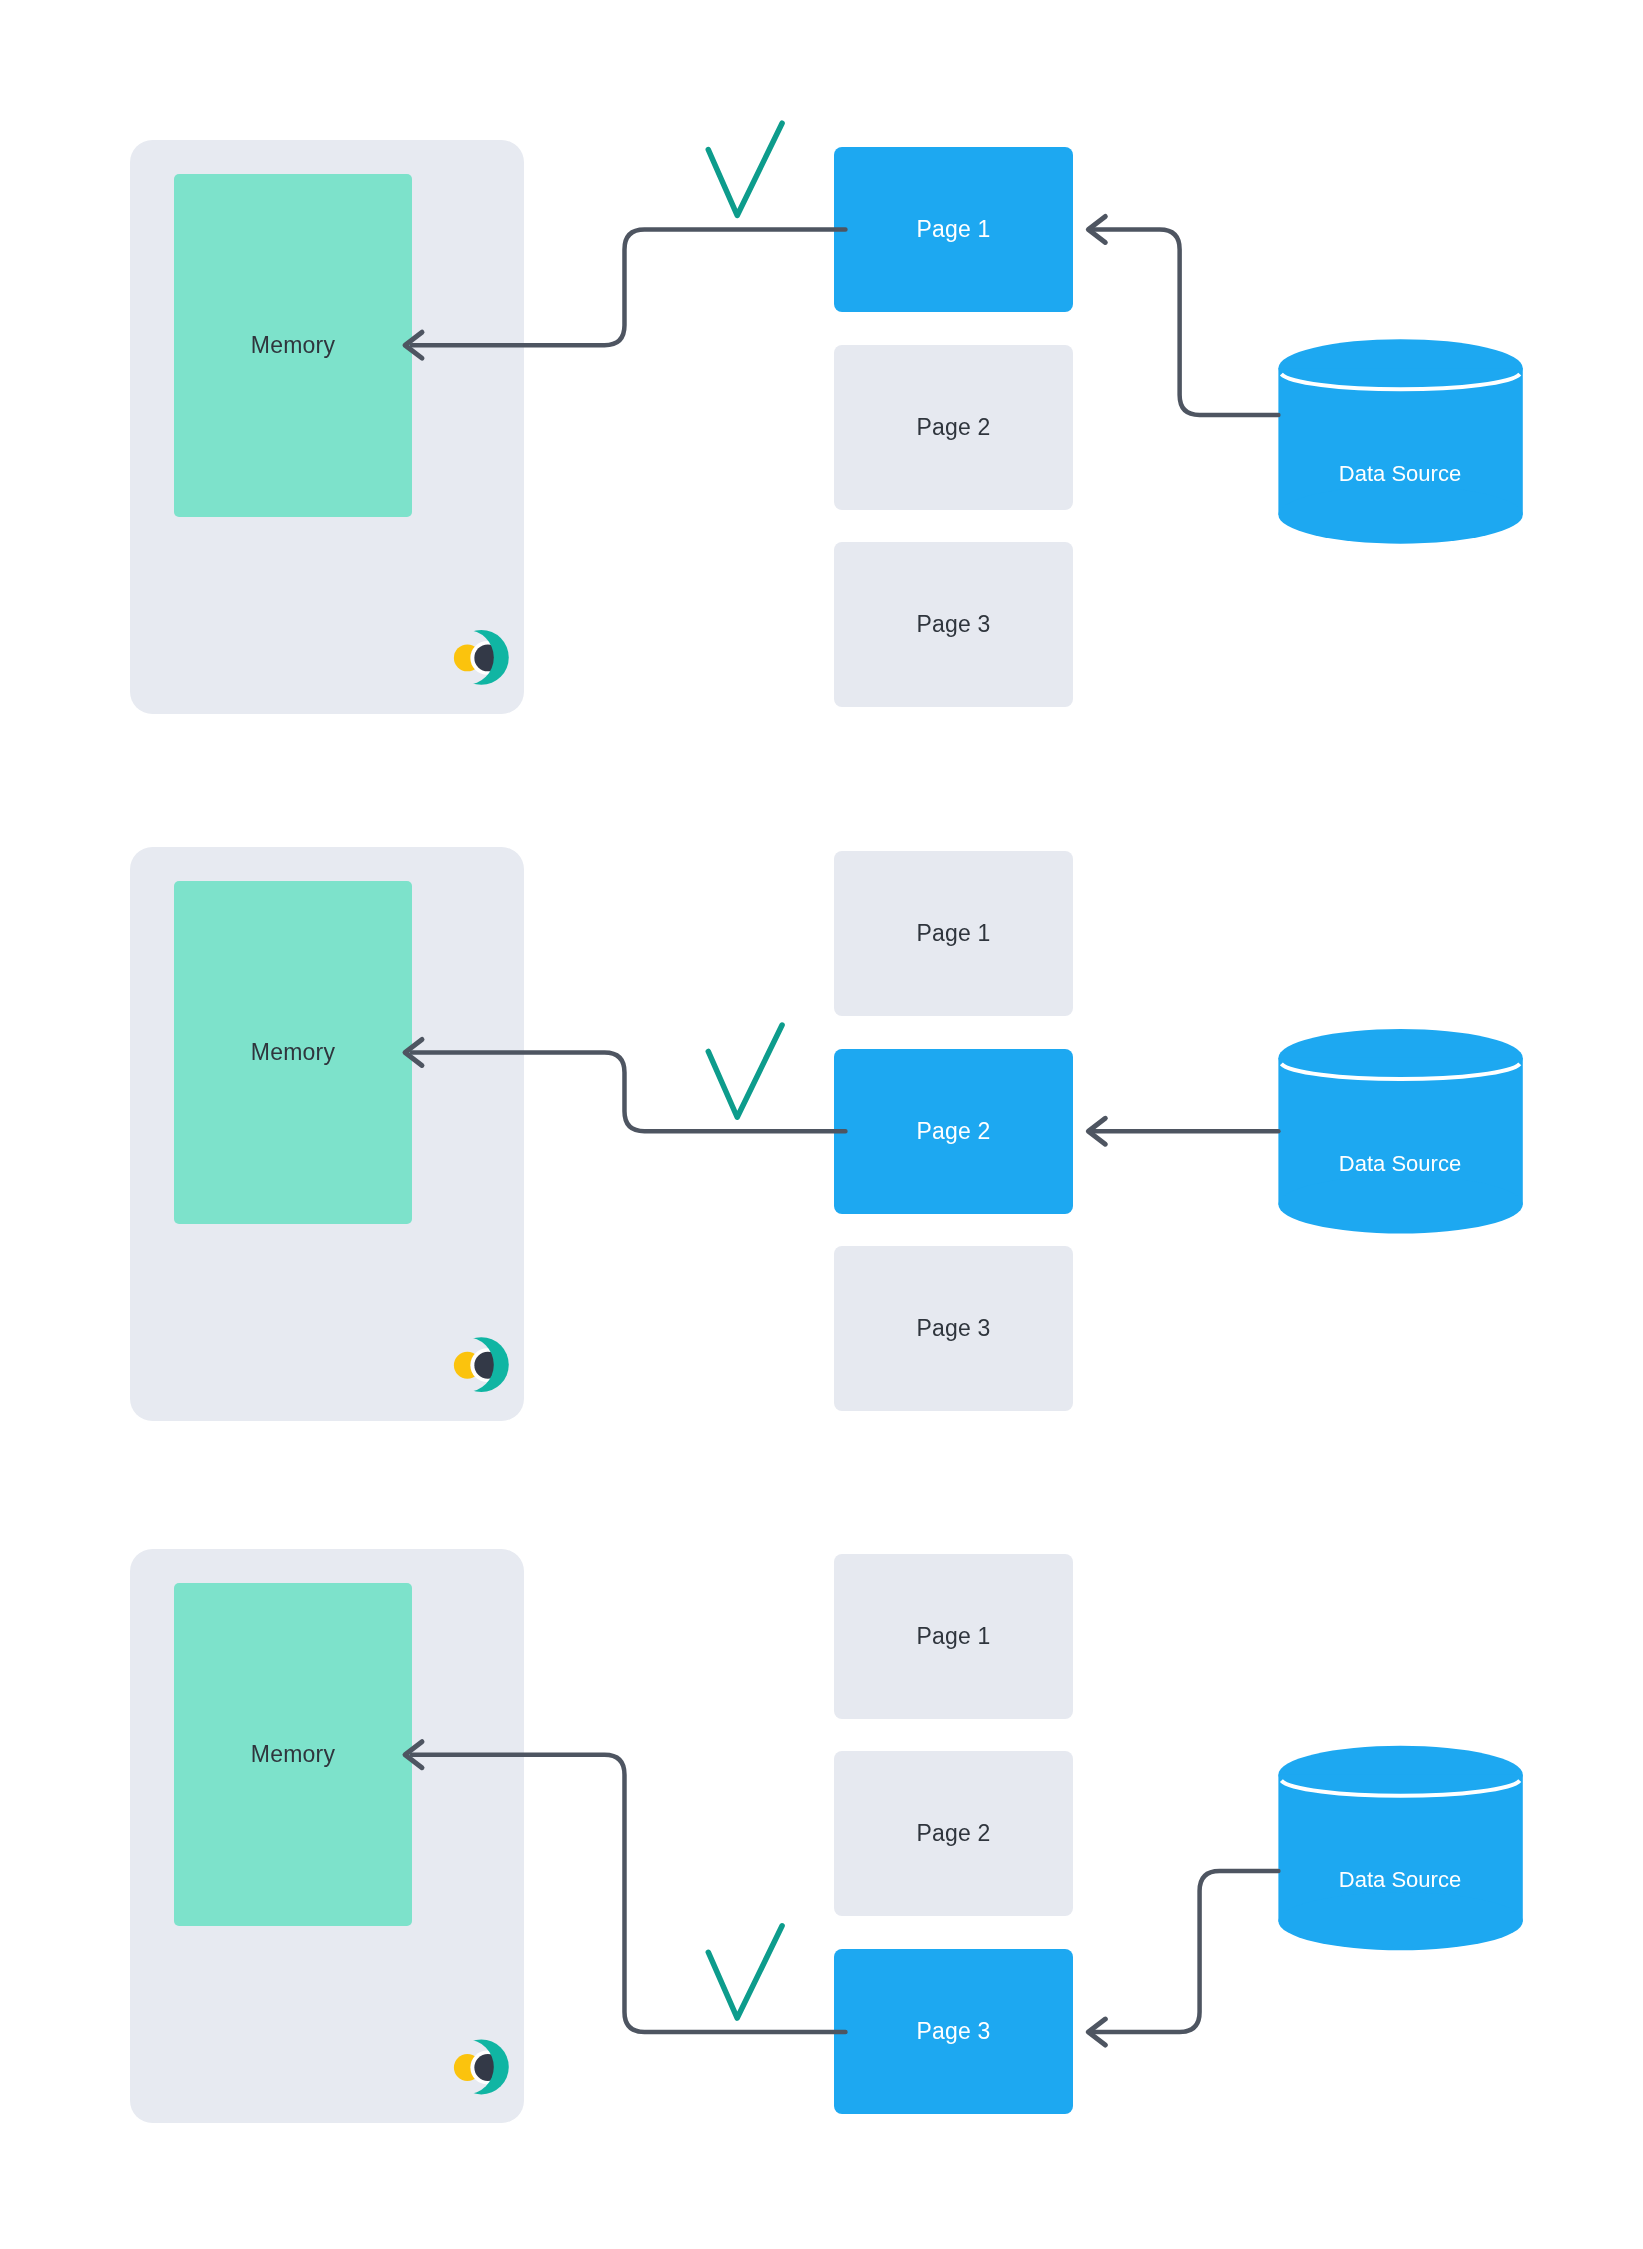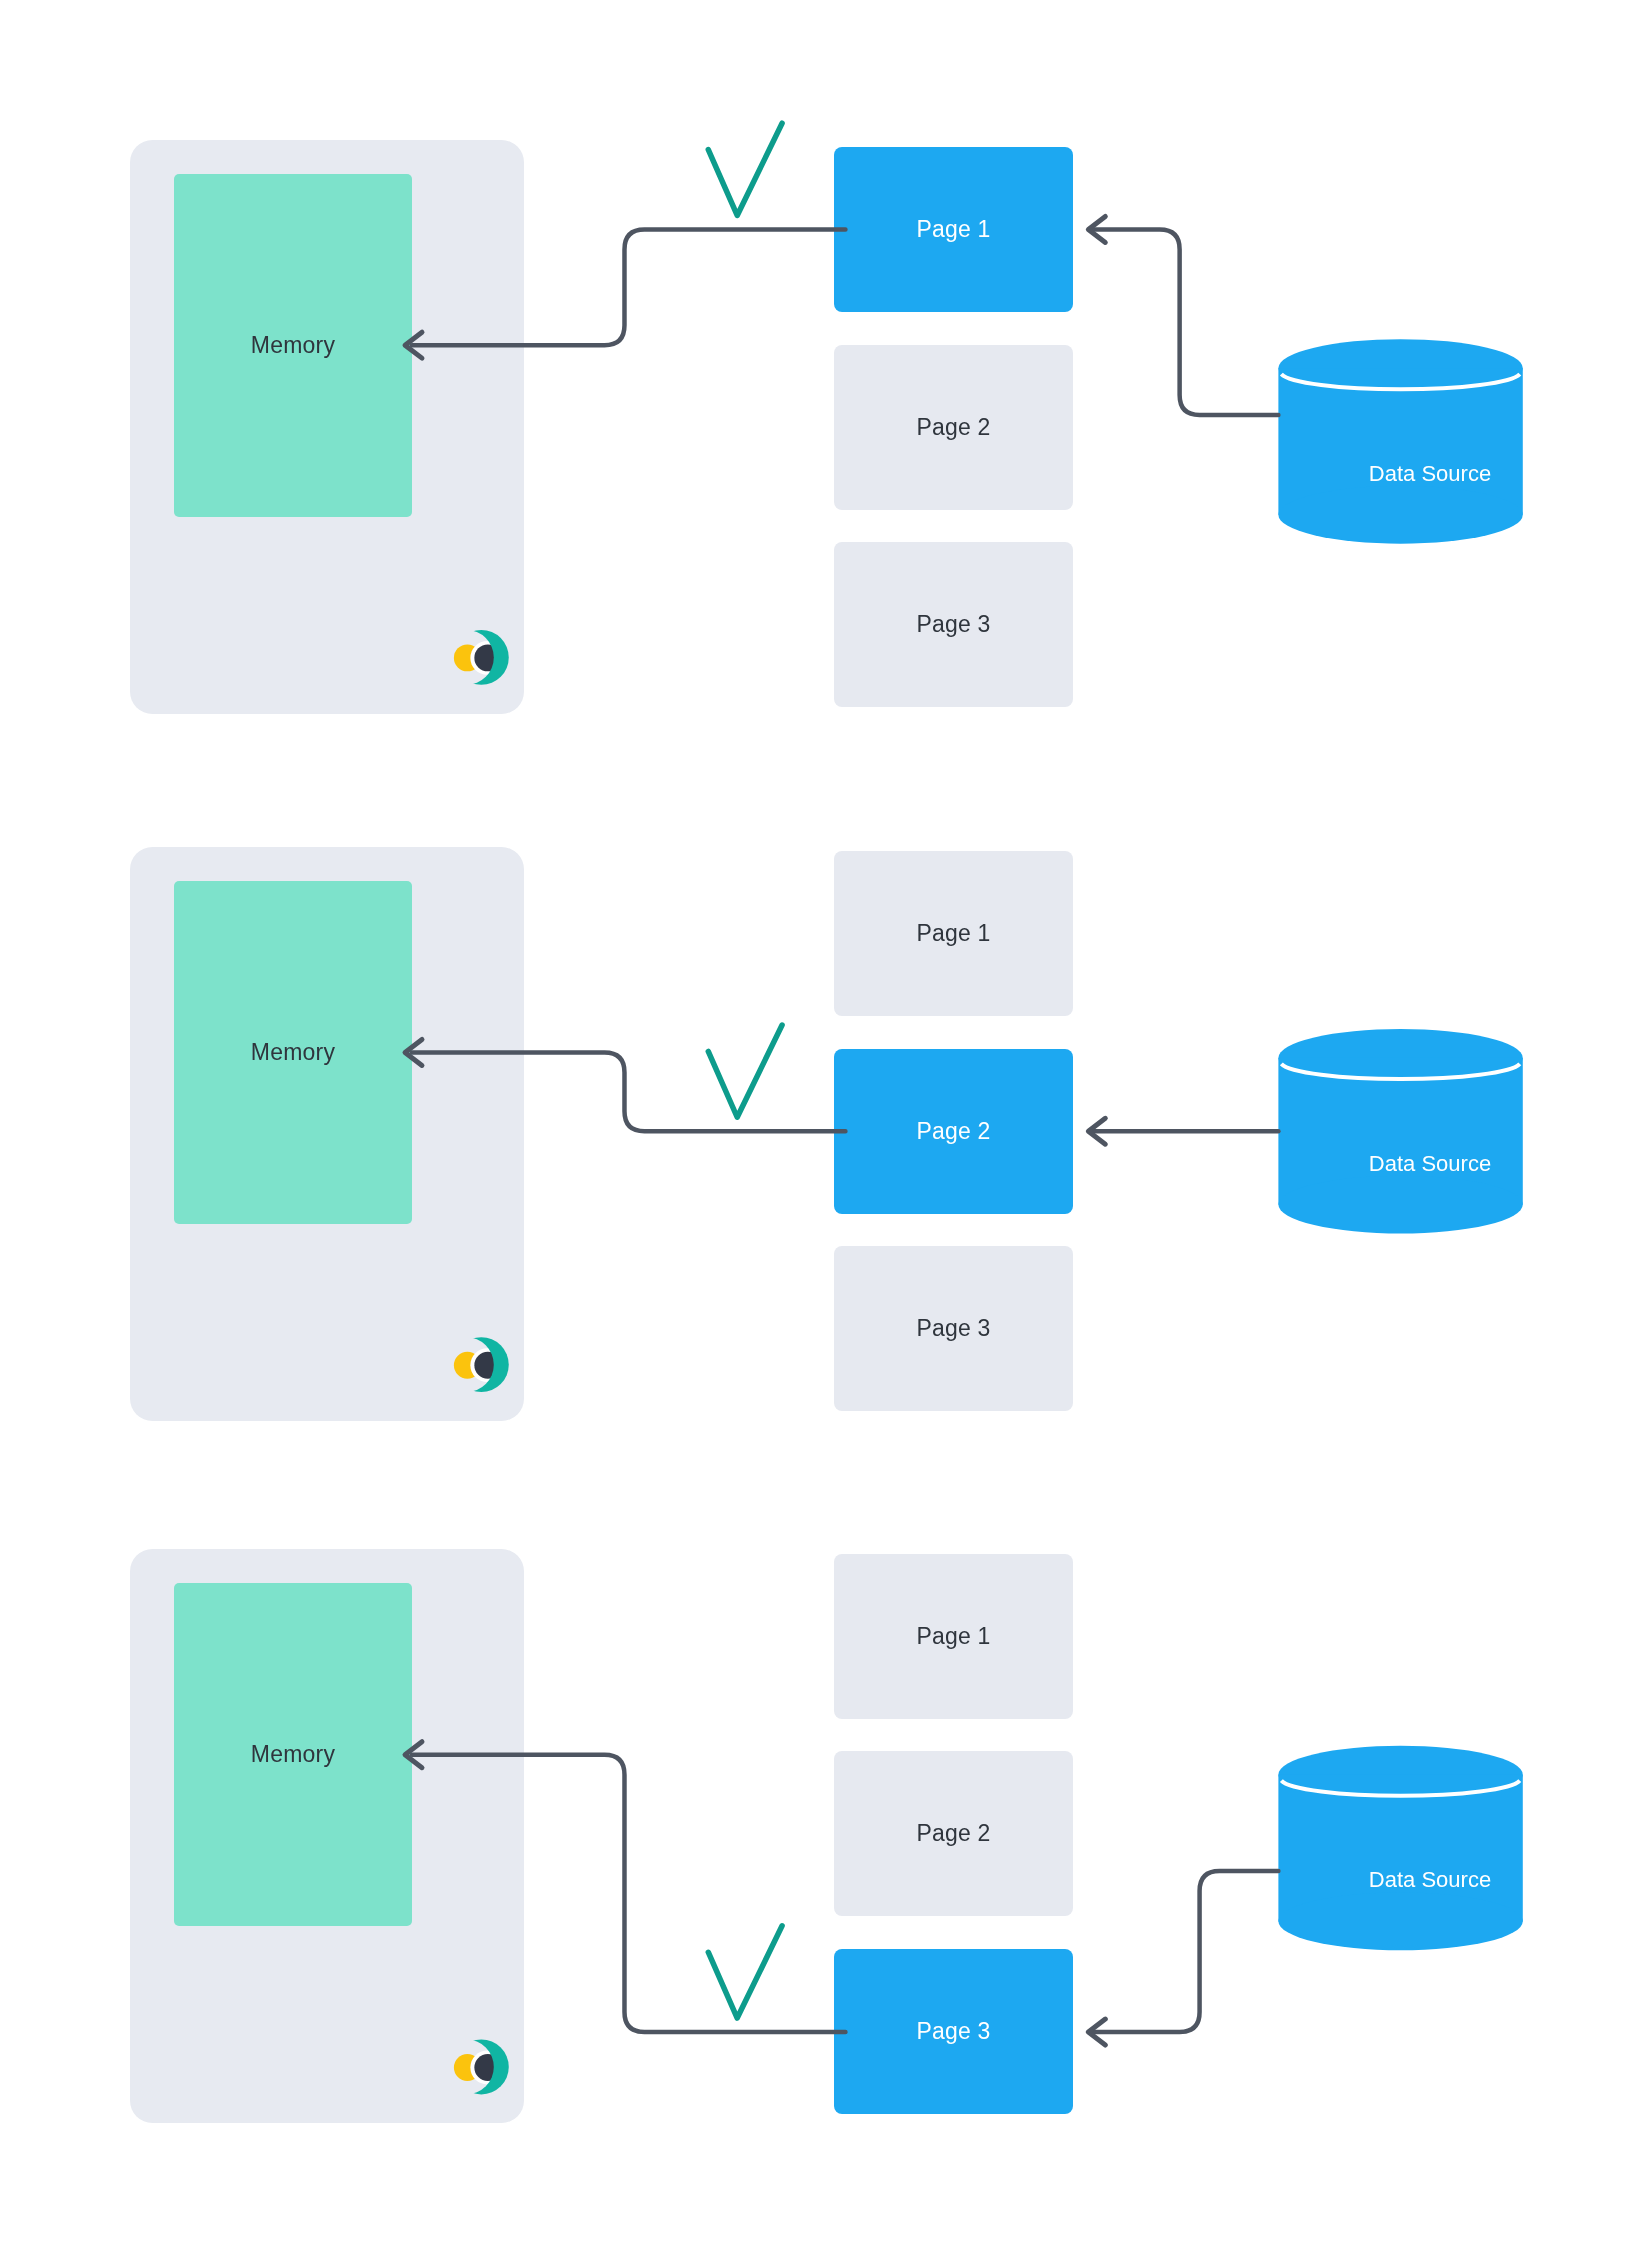--- a/index.html
+++ b/index.html
@@ -65,21 +65,20 @@
     position: absolute;
     left: 1278px;
     width: 244px;
     height: 32px;
     display: flex;
     align-items: center;
     justify-content: center;
     font-size: 22px;
     color: #ffffff;
     z-index: 3;
-    padding-left: 30px;
   }
   svg.overlay {
     position: absolute;
     top: 0;
     left: 0;
     z-index: 2;
     pointer-events: none;
   }
   .edge {
     fill: none;

